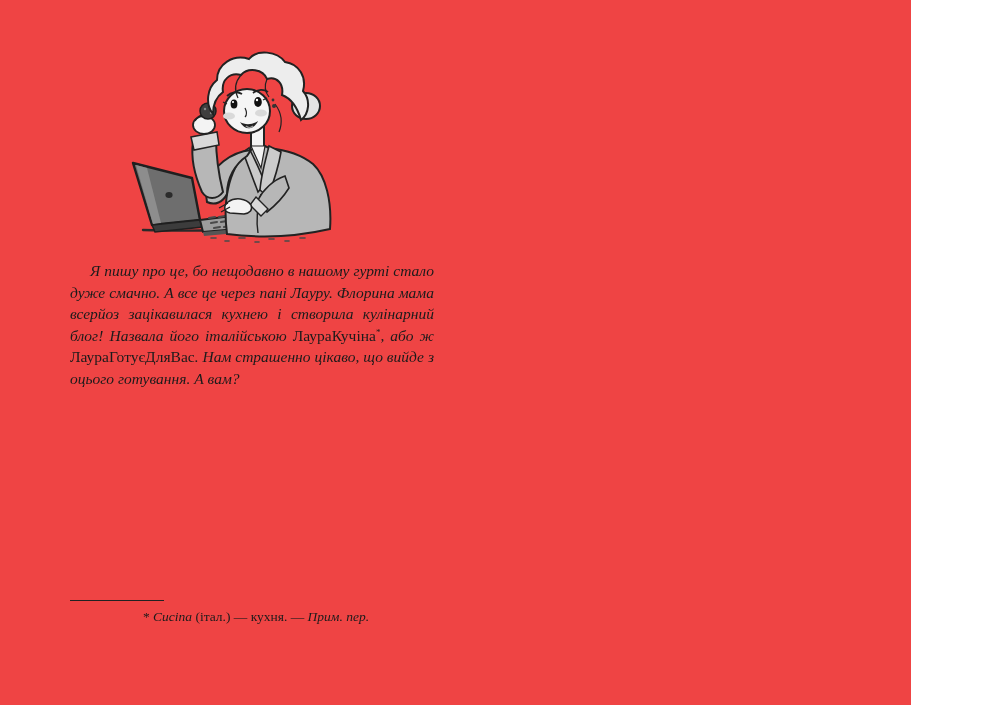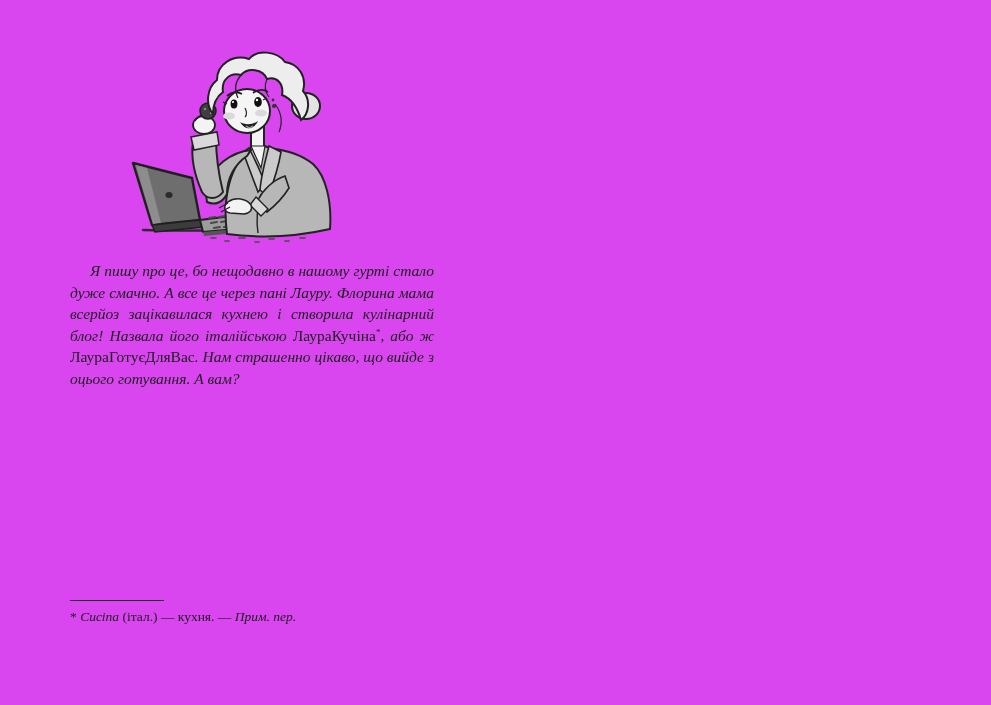--- a/index.html
+++ b/index.html
@@ -1,34 +1,34 @@
 <!DOCTYPE html>
 <html><head>
 <meta charset="utf-8">
 <style>
   html,body{margin:0;padding:0;background:#ffffff;}
-  .spread{position:relative;width:991px;height:705px;background:#d946ef;overflow:hidden;
+  .spread{position:relative;width:911px;height:705px;background:#ef4444;overflow:hidden;
           font-family:"Liberation Serif",serif;color:#1b1b1b;}
   .page{position:absolute;top:0;height:705px;}
   .page.left{left:0;width:495px;}
   .page.right{left:495px;width:496px;}
 
   
   .illust-left{position:absolute;left:115px;top:42px;width:225px;height:205px;}
   .letter{position:absolute;left:70px;top:260px;width:364px;
           font-size:15.5px;line-height:21.6px;font-style:italic;text-align:justify;
           max-height:162px;overflow:hidden;}
   .letter p{margin:0;}
   .p-main{text-indent:20px;}
   .p-sig{text-indent:20px;}
   .up{font-style:normal;}
   sup.fn-mark{font-style:normal;font-size:9px;line-height:0;vertical-align:super;}
   .footnote{position:absolute;left:70px;top:600px;width:372px;}
   .fn-rule{width:94px;border-top:1.5px solid #222;margin:0 0 7px 0;}
-  .fn-text{margin:0;font-size:13.5px;line-height:17px;font-style:italic;}
+  .fn-text{margin:0;font-size:13.5px;line-height:17px;font-style:italic;text-align:center;}
 </style>
 </head>
 <body>
 
 <div class="spread">
 
   <section class="page left">
 
     <div class="illust-left">
       <svg viewBox="0 0 225 205" width="225" height="205">

